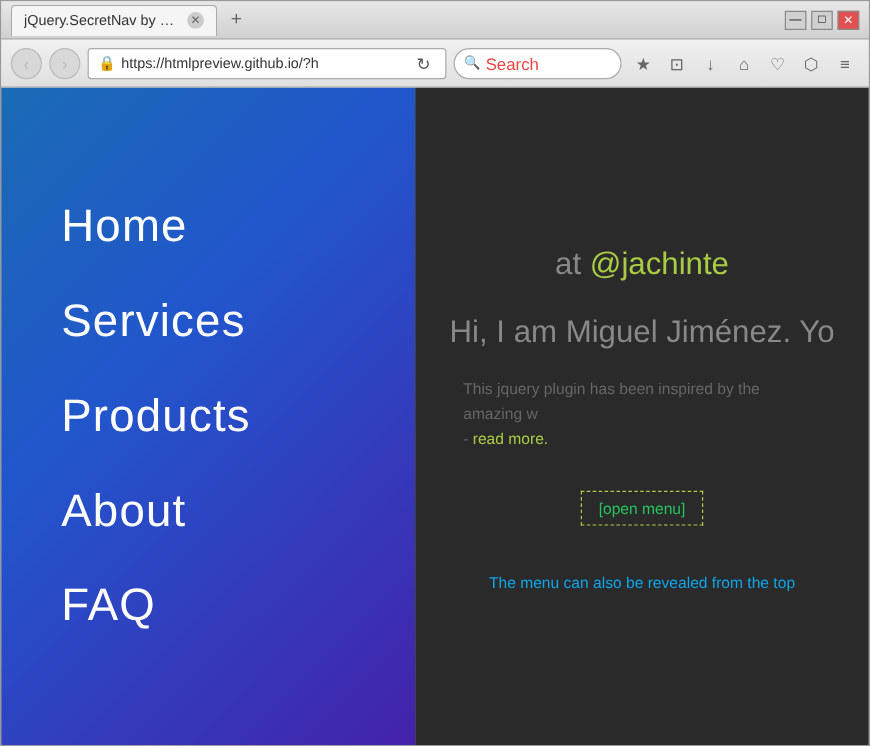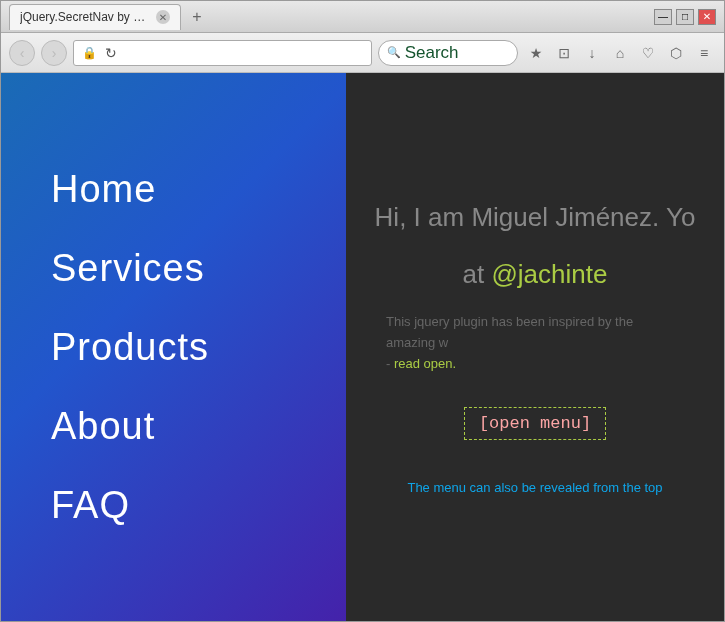--- a/index.html
+++ b/index.html
@@ -172,22 +172,22 @@
       gap: 4px;
       width: 140px;
     }
 
     .search-icon-nav {
       font-size: 11px;
       color: #888;
     }
 
     .search-text {
-      font-size: 17px;
-      color: #14532d;
+      font-size: 14px;
+      color: #ef4444;
     }
 
     .nav-icons {
       display: flex;
       gap: 4px;
       align-items: center;
     }
 
     .nav-icon-btn {
       width: 24px;
@@ -264,27 +264,26 @@
       margin-bottom: 32px;
     }
 
     .read-more-link {
       color: #aacc44;
       text-decoration: none;
     }
 
     .open-menu-btn {
       border: 1px dashed #aacc44;
-      color: #fca5a5;
+      color: #22c55e;
       padding: 6px 14px;
-      font-size: 17px;
+      font-size: 13px;
       cursor: pointer;
       background: transparent;
       margin-bottom: 40px;
-      font-family: Liberation Mono, monospace;
     }
 
     .footer-text {
       color: #0ea5e9;
       font-size: 13px;
       text-align: center;
       white-space: nowrap;
       overflow: hidden;
     }
   </style>
@@ -306,20 +305,21 @@
       <div class="win-btn win-btn-max">□</div>
       <div class="win-btn win-btn-close">✕</div>
     </div>
   </div>
 
   <div class="nav-bar">
     <div class="nav-btn disabled">‹</div>
     <div class="nav-btn disabled">›</div>
     <div class="url-bar">
       <span class="lock-icon">🔒</span>
+      <span class="url-text">https://htmlpreview.github.io/?h</span>
       <span class="refresh-btn">↻</span>
     </div>
     <div class="search-bar">
       <span class="search-icon-nav">🔍</span>
       <span class="search-text">Search</span>
     </div>
     <div class="nav-icons">
       <div class="nav-icon-btn">★</div>
       <div class="nav-icon-btn">⊡</div>
       <div class="nav-icon-btn">↓</div>
@@ -335,26 +335,26 @@
     <div class="sidebar-nav">
       <div class="nav-item">Home</div>
       <div class="nav-item">Services</div>
       <div class="nav-item">Products</div>
       <div class="nav-item">About</div>
       <div class="nav-item">FAQ</div>
     </div>
 
     <div class="main-content">
       <div class="hero-text">
-        <span>Hi, I am Miguel Jiménez. Yo</span>
+        <span>at </span><span class="username">@jachinte</span>
       </div>
       <div class="hero-text">
-        <span>at </span><span class="username">@jachinte</span>
+        <span>Hi, I am Miguel Jiménez. Yo</span>
       </div>
       <div class="description-text">
         <span>This jquery plugin has been inspired by the amazing w</span><br>
-        <span>- </span><a class="read-more-link">read open.</a>
+        <span>- </span><a class="read-more-link">read more.</a>
       </div>
       <button class="open-menu-btn">[open menu]</button>
       <div class="footer-text">The menu can also be revealed from the top</div>
     </div>
   </div>
 </div>
 
 </body></html>

